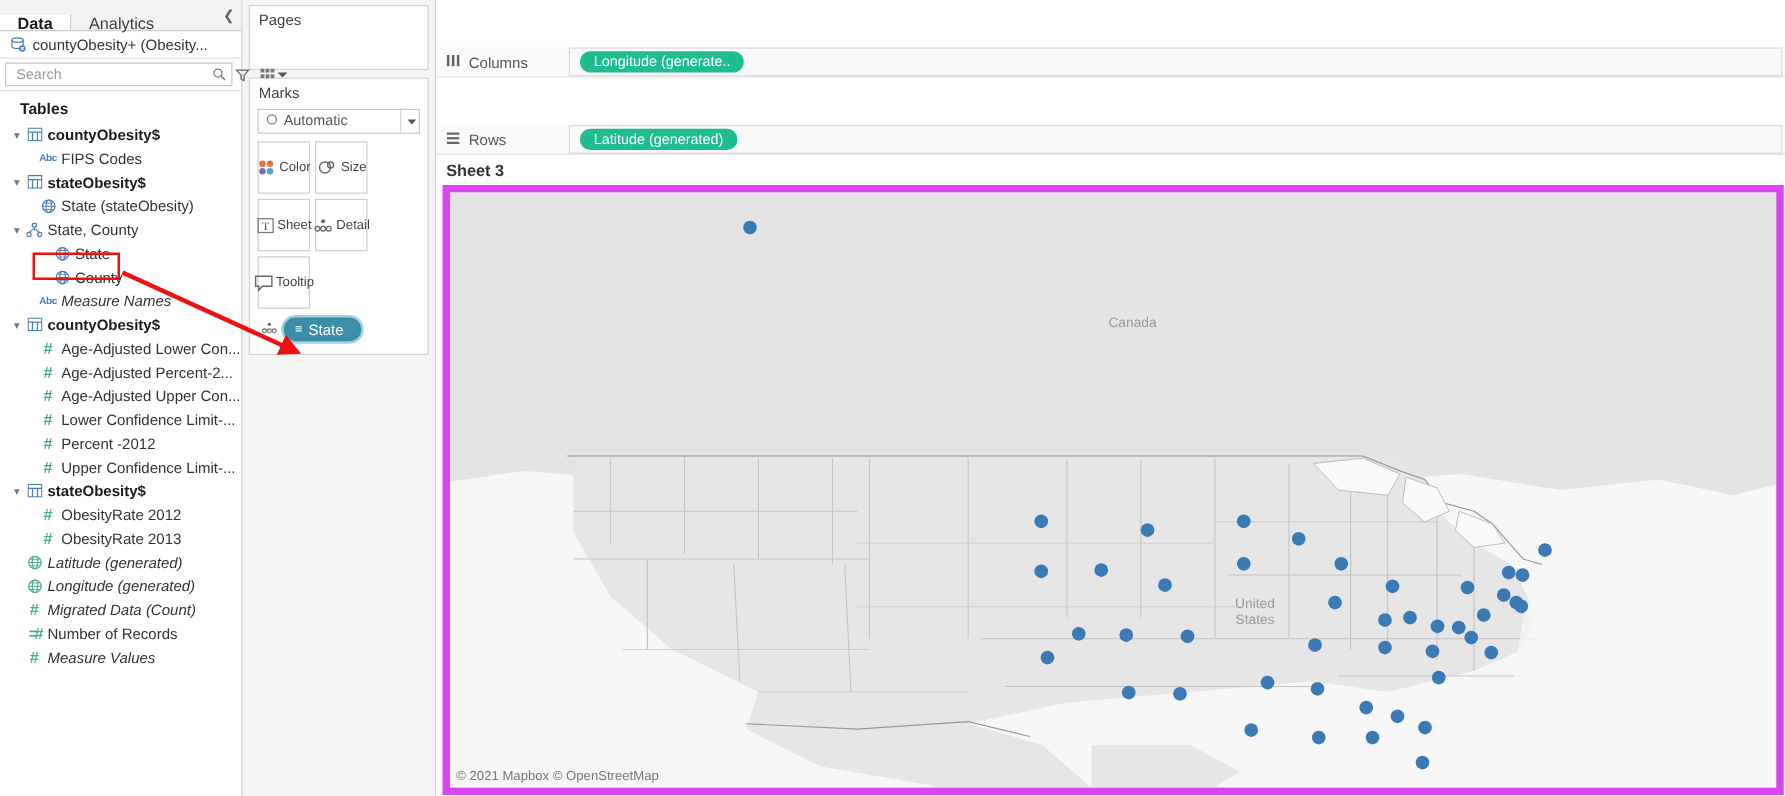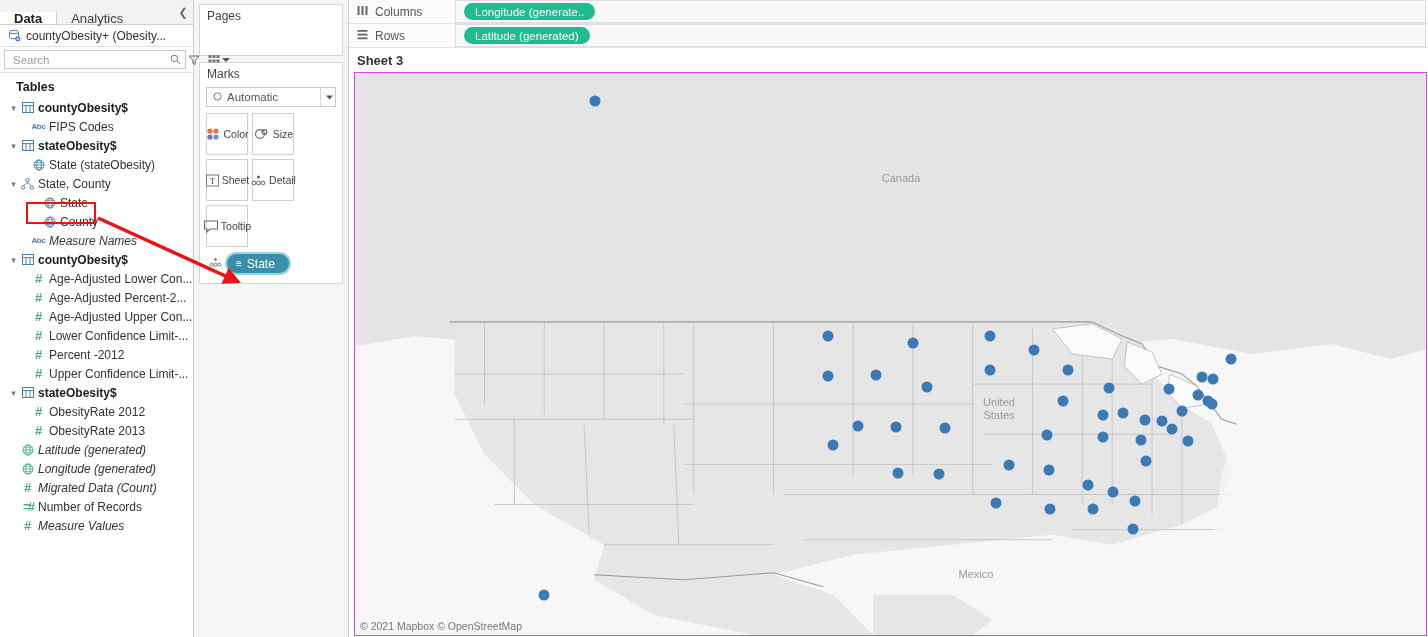--- a/index.html
+++ b/index.html
@@ -190,20 +190,21 @@
   }
   .pill .pill-ico { font-size: 10px; }
 
   
   .viz-area { flex: 1 1 auto; height: 637px; display: flex; flex-direction: column; background: #fff; }
   .shelf {
     height: 24px;
     display: flex; align-items: center;
     border-bottom: 1px solid #e2e2e2;
     background: #fbfbfb;
+    margin-top: 38px;
   }
   .shelf-label {
     width: 106px; flex: 0 0 106px;
     display: flex; align-items: center; gap: 7px;
     padding-left: 8px;
     font-size: 12px; color: #555;
     height: 100%;
   }
   .shelf-drop {
     flex: 1 1 auto;
@@ -228,21 +229,21 @@
     height: 24px;
     display: flex; align-items: center;
     padding-left: 8px;
     font-size: 13px; font-weight: bold; color: #333;
     background: #fff;
   }
   .map-wrap {
     position: relative;
     flex: 1 1 auto;
     margin: 0 1px 1px 5px;
-    border: 1px solid #d946ef;
+    border: 6px solid #d946ef;
     overflow: hidden;
     background: #f7f7f7;
   }
   .map-attr {
     position: absolute; left: 5px; bottom: 3px;
     font-size: 10.5px; color: #777;
     z-index: 20;
   }
   .map-label {
     position: absolute;

